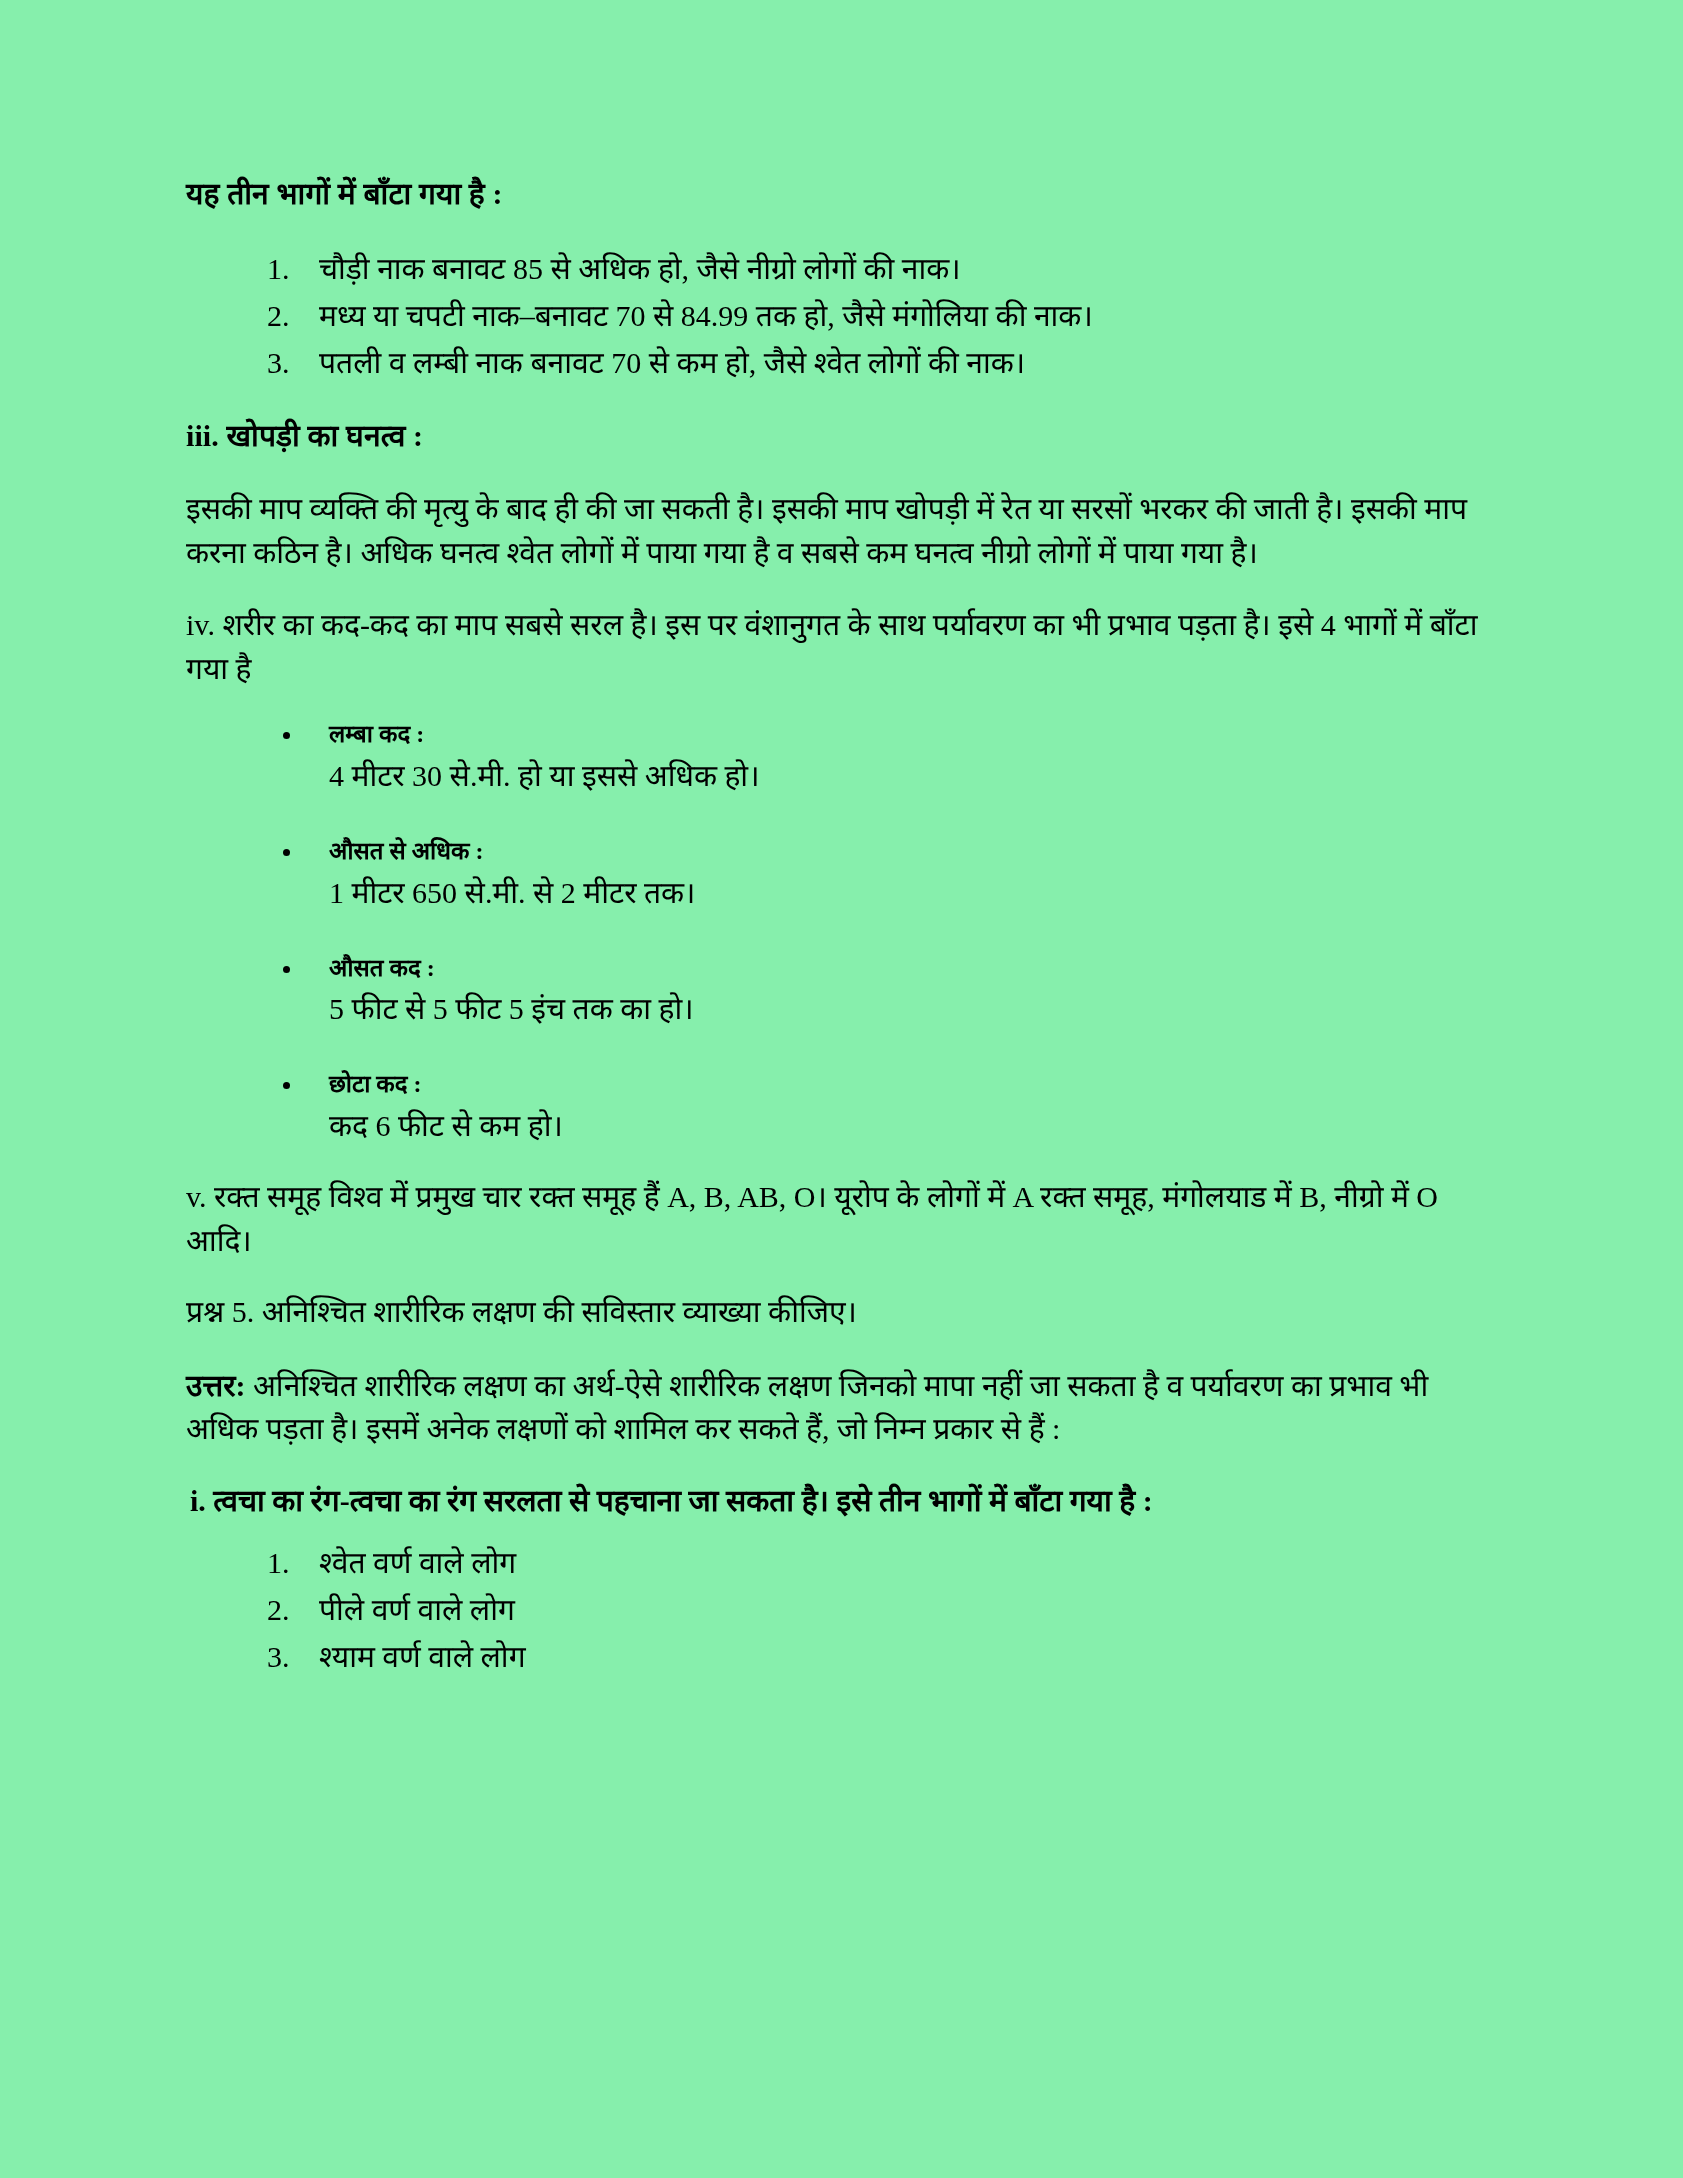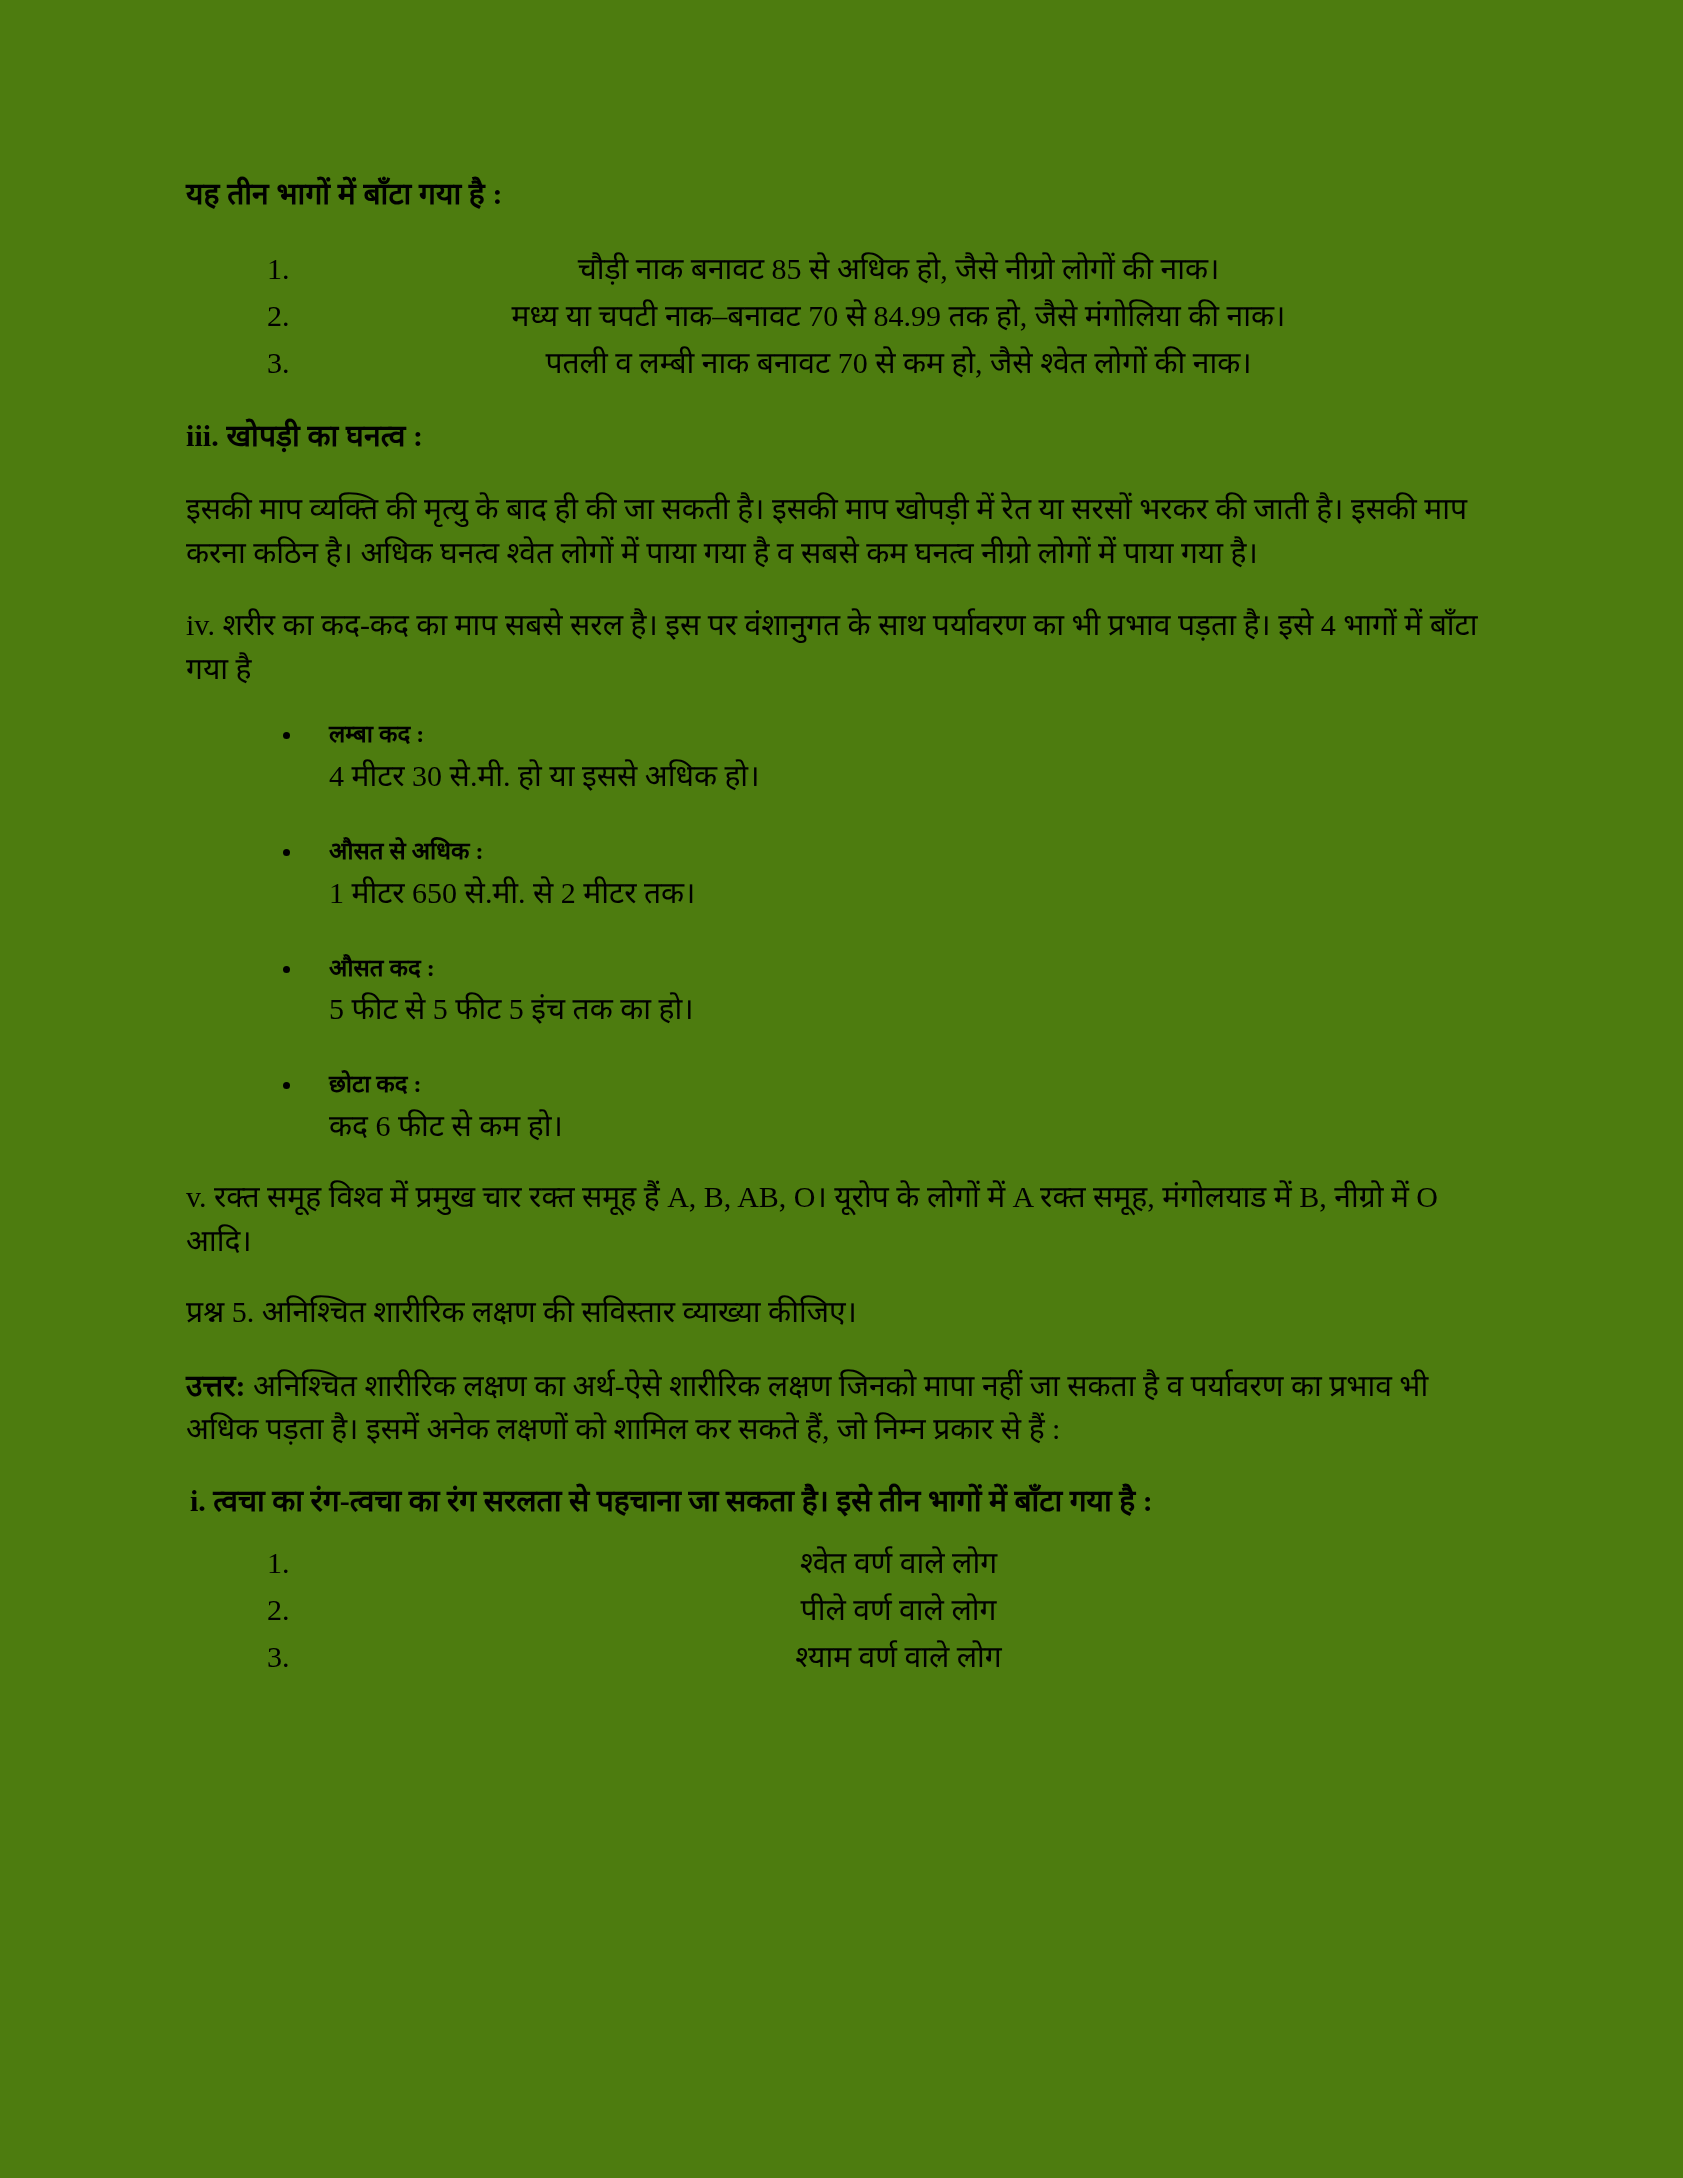--- a/index.html
+++ b/index.html
@@ -13,21 +13,21 @@
     height: 2178px;
     font-family: "Liberation Serif", "DejaVu Serif", serif;
     color: #000000;
     -webkit-font-smoothing: antialiased;
   }
   .page {
     box-sizing: border-box;
     width: 1683px;
     height: 2178px;
     padding: 173px 198px 0 186px;
-    background: #4d7c0f;
+    background: #86efac;
     position: relative;
   }
   .doc-body {
     width: 1292px;
   }
 
   
   .bold-head {
     font-weight: bold;
     font-size: 30px;
@@ -41,21 +41,20 @@
     margin: 0 0 28px 0;
     text-align: left;
   }
 
   
   ol.num-list {
     margin: 4px 0 30px 0;
     padding-left: 111px;
     list-style-position: outside;
     list-style-type: decimal;
-    text-align: center;
   }
   ol.num-list > li {
     font-size: 30px;
     line-height: 1.50;
     padding-left: 22px;
     margin: 0 0 2px 0;
   }
 
   
   ul.bul-list {

